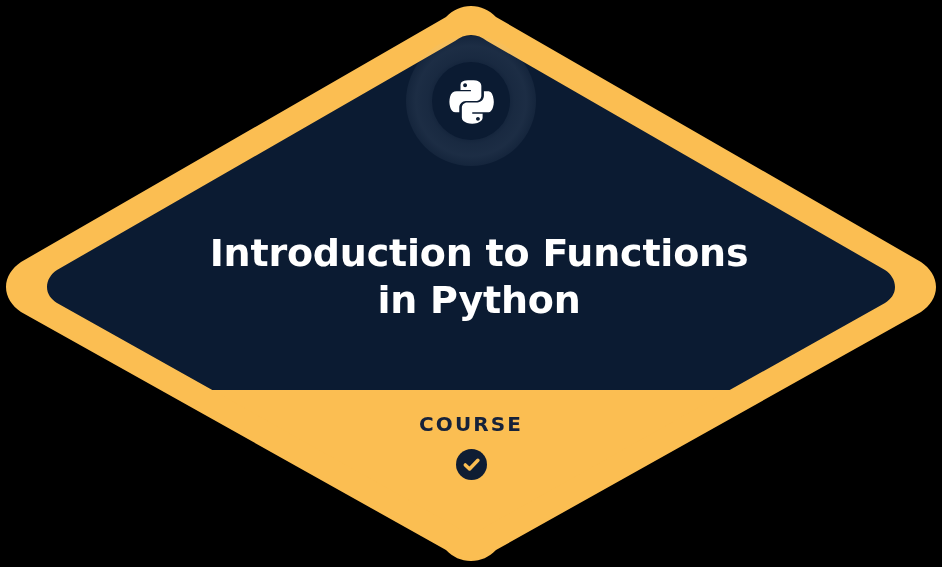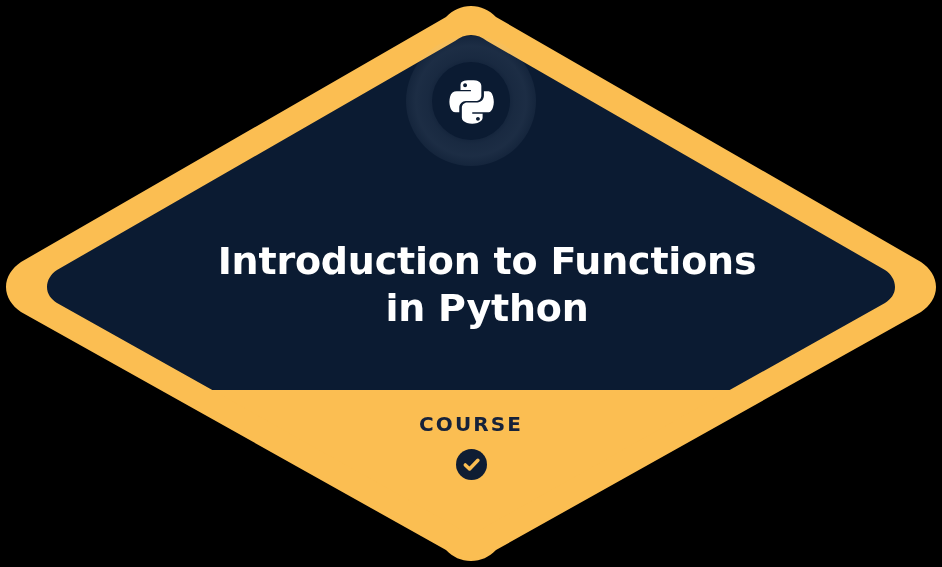--- a/index.html
+++ b/index.html
@@ -87,21 +87,21 @@
     top: 222px;
     transform: translateX(-50%);
     width: 560px;
     text-align: center;
     color: #ffffff;
     font-family: "DejaVu Sans", "Liberation Sans", sans-serif;
     font-size: 38px;
     line-height: 47px;
     font-weight: 700;
     letter-spacing: -0.2px;
-    margin: 16px;
+    margin: 8px;
   }
 
   
   .status-block {
     position: absolute;
     left: 50%;
     top: 407px;
     transform: translateX(-50%);
     width: 400px;
     text-align: center;

